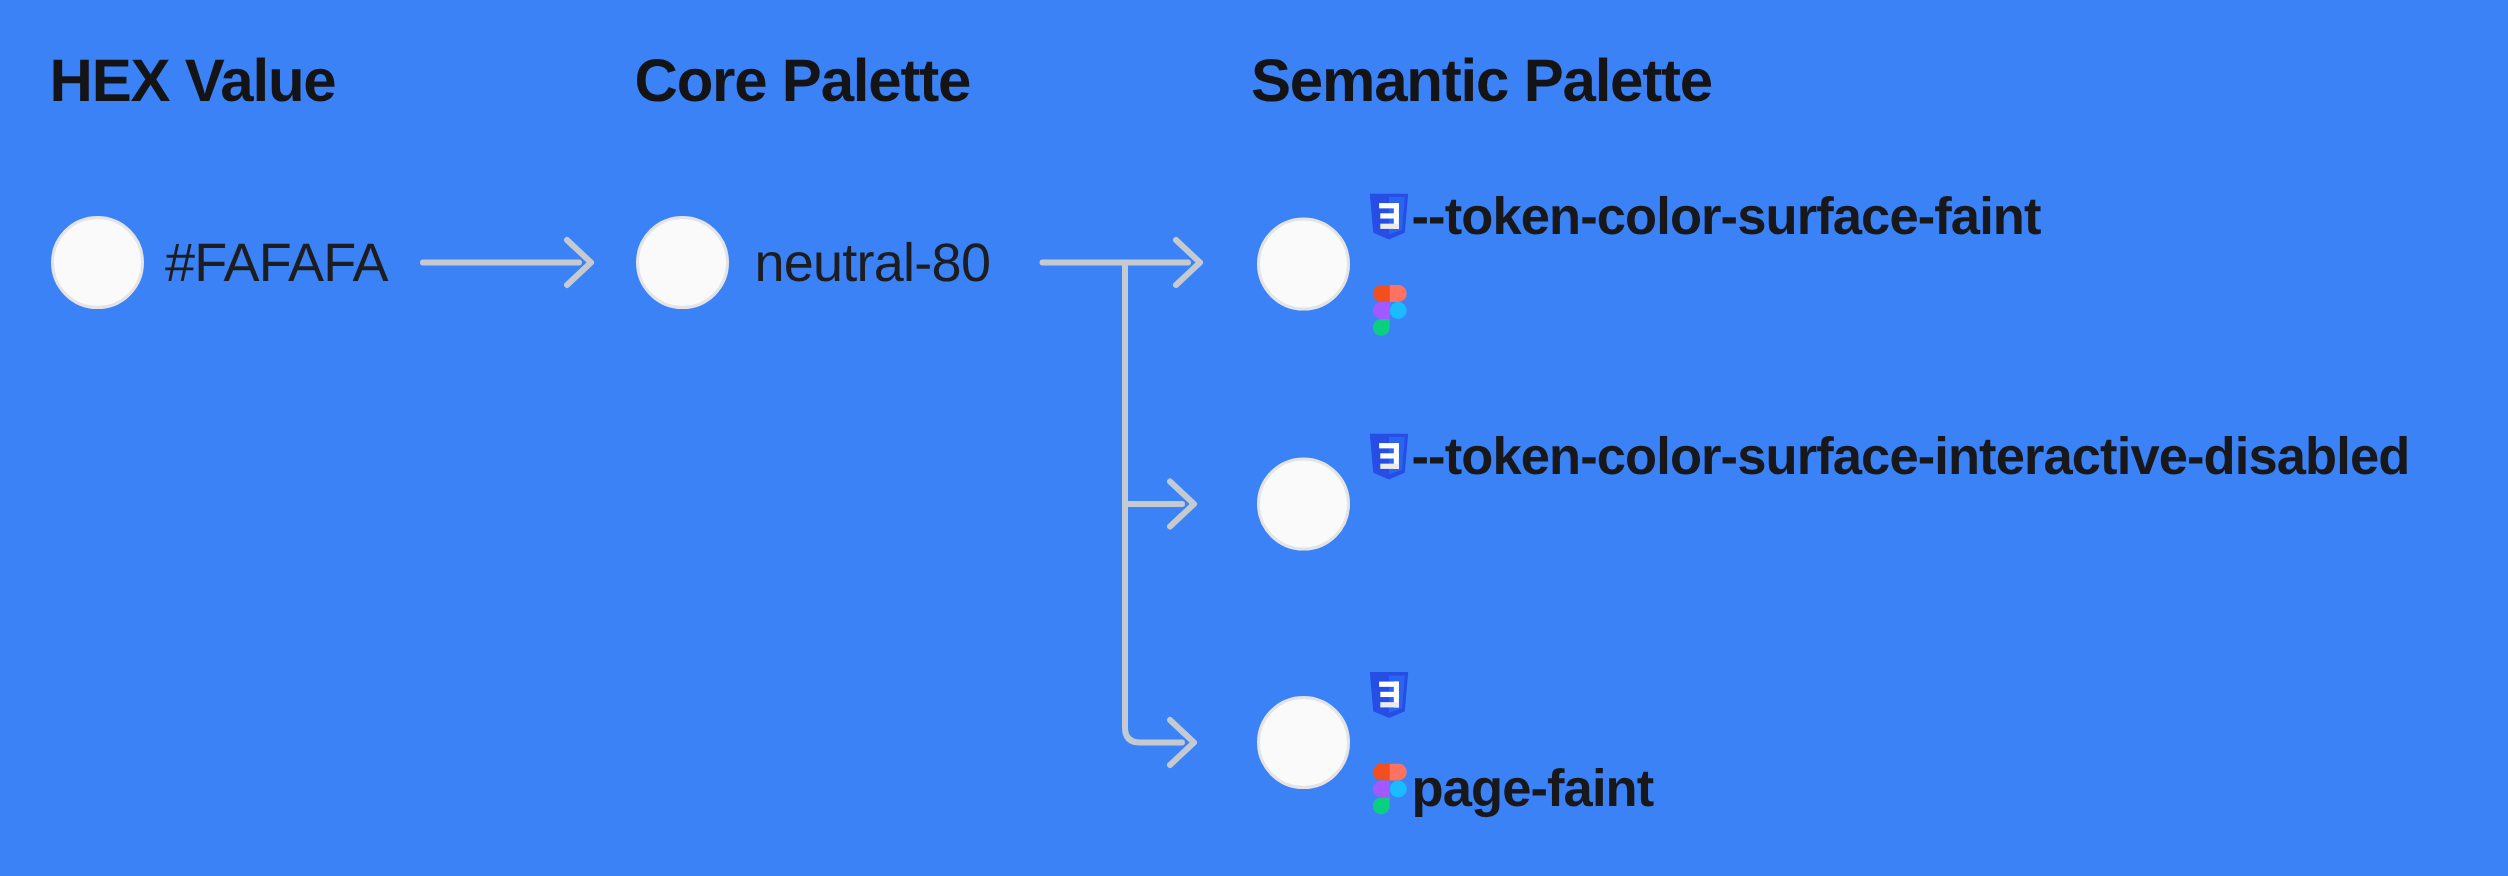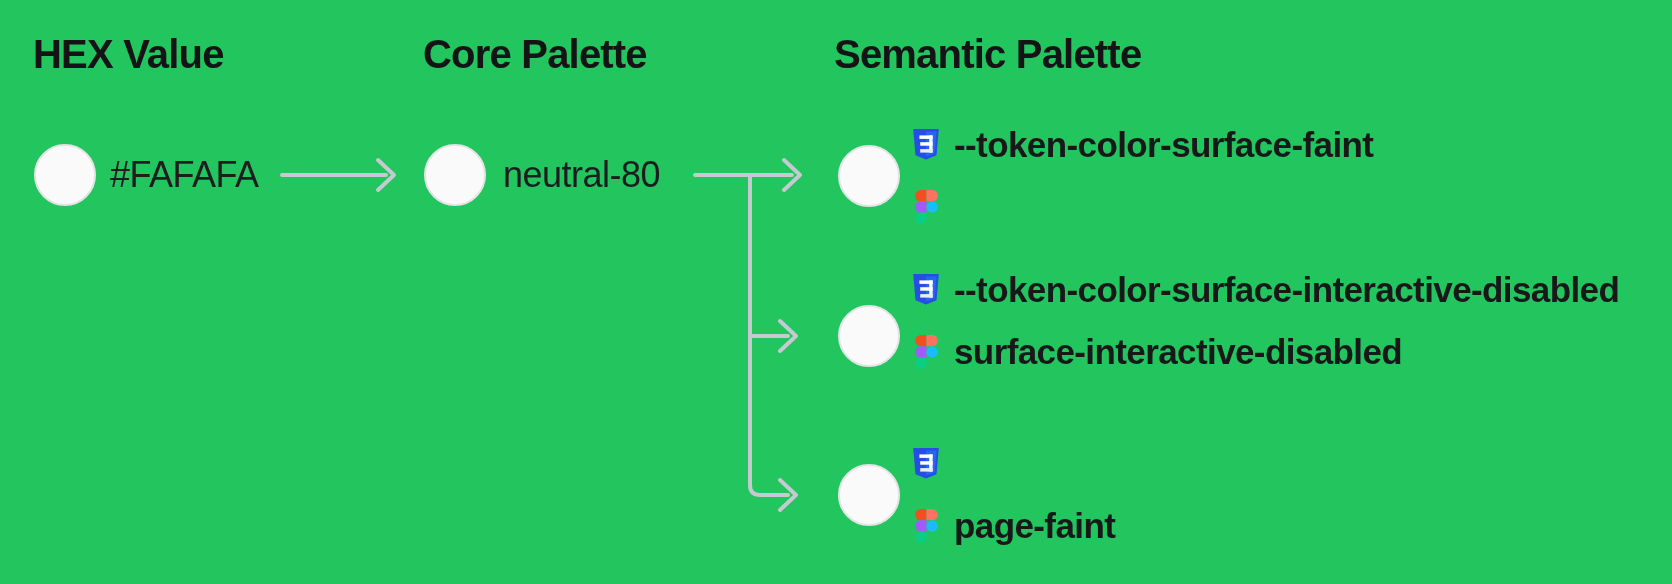--- a/index.html
+++ b/index.html
@@ -1,20 +1,20 @@
 <!DOCTYPE html>
 <html><head>
 <meta charset="utf-8">
 <style>
   html,body{margin:0;padding:0;background:#ffffff;}
   .canvas{
     position:relative;
     width:1672px;
     height:584px;
-    background:#22c55e;
+    background:#3b82f6;
     font-family:"Liberation Sans", sans-serif;
     color:#18181b;
     overflow:hidden;
   }
   .col-heading{
     position:absolute;
     top:32px;
     margin:0;
     font-size:40px;
     font-weight:700;
@@ -50,21 +50,20 @@
     width:755px;
     height:110px;
     display:flex;
     flex-direction:column;
     justify-content:space-between;
   }
   .token-line{
     display:flex;
     align-items:center;
     height:48px;
-    gap:13px;
   }
   .icon-slot{
     flex:0 0 30px;
     width:30px;
     display:flex;
     align-items:center;
     justify-content:center;
   }
   .token-text{
     font-size:35px;
@@ -126,45 +125,33 @@
           <circle cx="18" cy="18" r="6" fill="#1ABCFE"></circle>
           <path d="M12 24H6a6 6 0 1 0 6 6v-6z" fill="#0ACF83"></path>
         </svg>
       </span>
     </div>
   </div>
 
   <svg class="swatch" style="left:837px;top:304px" viewBox="0 0 64 64">
     <circle cx="32" cy="32" r="30" stroke="#E4E4E7" stroke-width="2" fill="#FAFAFA"></circle>
   </svg>
-  <div class="sem-col" style="top:266px">
+  <div class="sem-col" style="top:281px">
     <div class="token-line">
       <span class="icon-slot">
         <svg width="28" height="32" viewBox="0 0 28 32">
           <path d="M1.2 0h25.6l-2.3 26.2L14 30.6 3.5 26.2Z" fill="#264DE4"></path>
           <path d="M14 2.4h10.6l-1.9 21.8L14 27.4Z" fill="#2965F1"></path>
           <rect x="7.4" y="6.4" width="13.2" height="3.5" fill="#ffffff"></rect>
           <rect x="17.2" y="6.4" width="3.4" height="17.2" fill="#ffffff"></rect>
           <rect x="8.2" y="13.2" width="12.4" height="3.5" fill="#ffffff"></rect>
           <rect x="8.2" y="20.1" width="12.4" height="3.5" fill="#EBEBEB"></rect>
         </svg>
       </span>
       <span class="token-text">--token-color-surface-interactive-disabled</span>
-    </div>
-    <div class="token-line">
-      <span class="icon-slot">
-        <svg width="23" height="34" viewBox="0 0 24 36">
-          <path d="M12 0H6a6 6 0 0 0 0 12h6V0z" fill="#F24E1E"></path>
-          <path d="M12 0h6a6 6 0 0 1 0 12h-6V0z" fill="#FF7262"></path>
-          <path d="M12 12H6a6 6 0 0 0 0 12h6V12z" fill="#A259FF"></path>
-          <circle cx="18" cy="18" r="6" fill="#1ABCFE"></circle>
-          <path d="M12 24H6a6 6 0 1 0 6 6v-6z" fill="#0ACF83"></path>
-        </svg>
-      </span>
-      <span class="token-text">surface-interactive-disabled</span>
     </div>
   </div>
 
   <svg class="swatch" style="left:837px;top:463px" viewBox="0 0 64 64">
     <circle cx="32" cy="32" r="30" stroke="#E4E4E7" stroke-width="2" fill="#FAFAFA"></circle>
   </svg>
   <div class="sem-col" style="top:440px">
     <div class="token-line">
       <span class="icon-slot">
         <svg width="28" height="32" viewBox="0 0 28 32">

